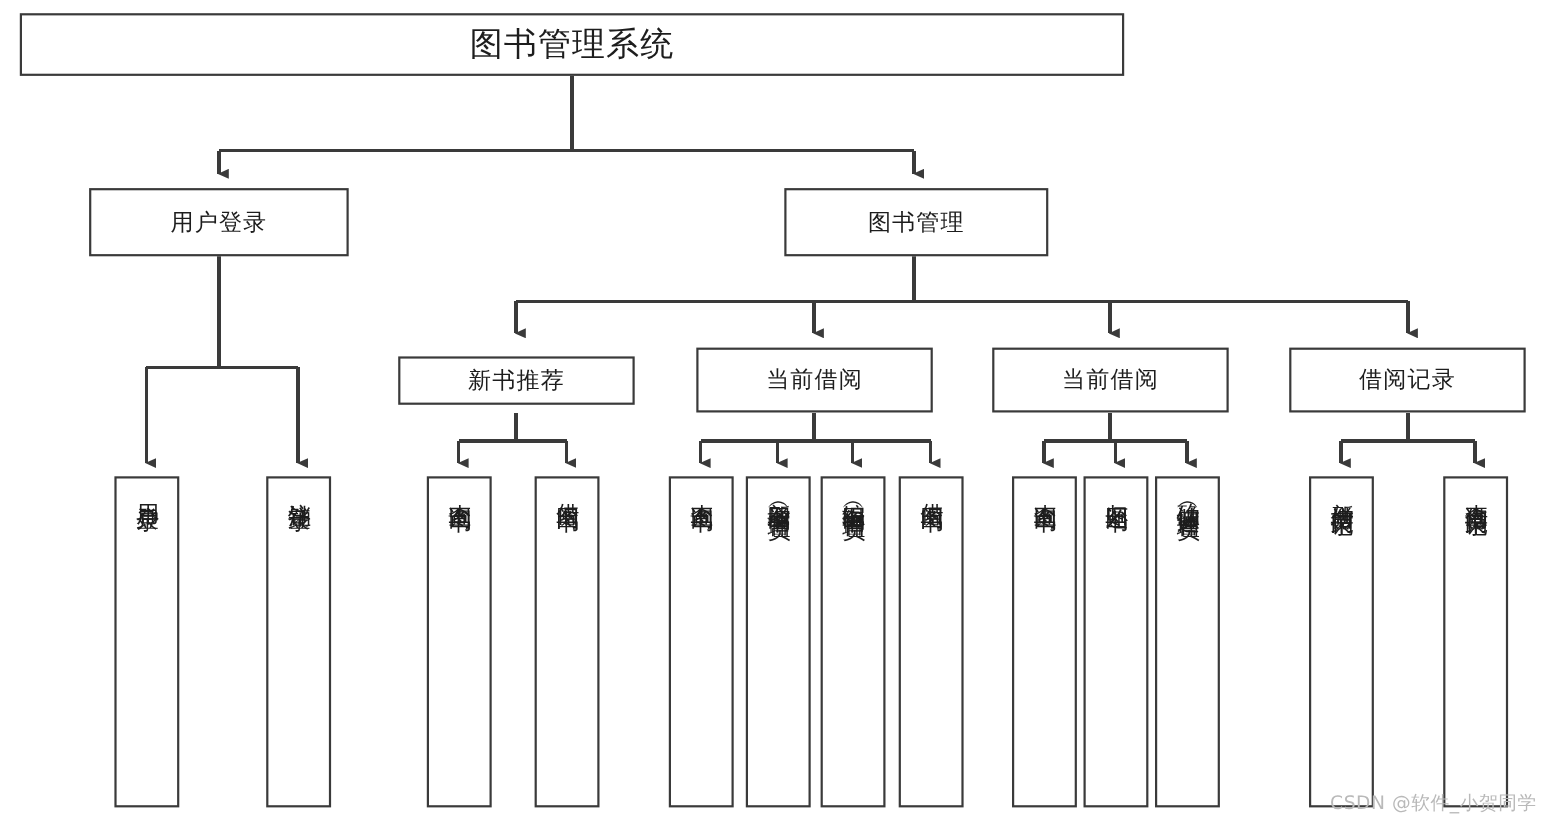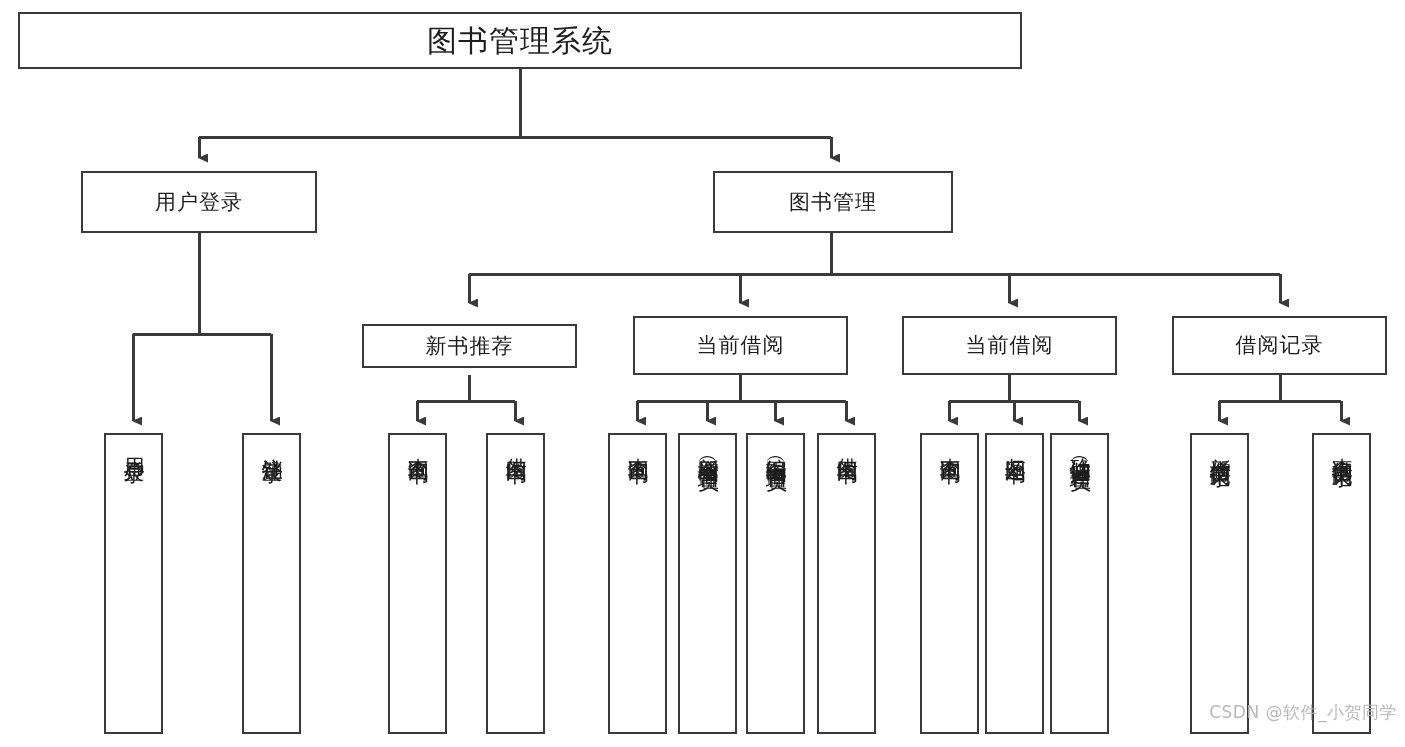--- a/index.html
+++ b/index.html
@@ -57,21 +57,21 @@
   .node.vertical .node-label {
     writing-mode: vertical-rl;
     text-orientation: upright;
     font-size: 21px;
     line-height: 1.12;
     letter-spacing: 2px;
   }
   .watermark {
     position: absolute;
     right: 8px;
-    bottom: 23px;
+    bottom: 6px;
     font-size: 17px;
     color: #b9b9b9;
     letter-spacing: 0.5px;
     white-space: nowrap;
     user-select: none;
   }
 </style>
 </head>
 <body>
 

